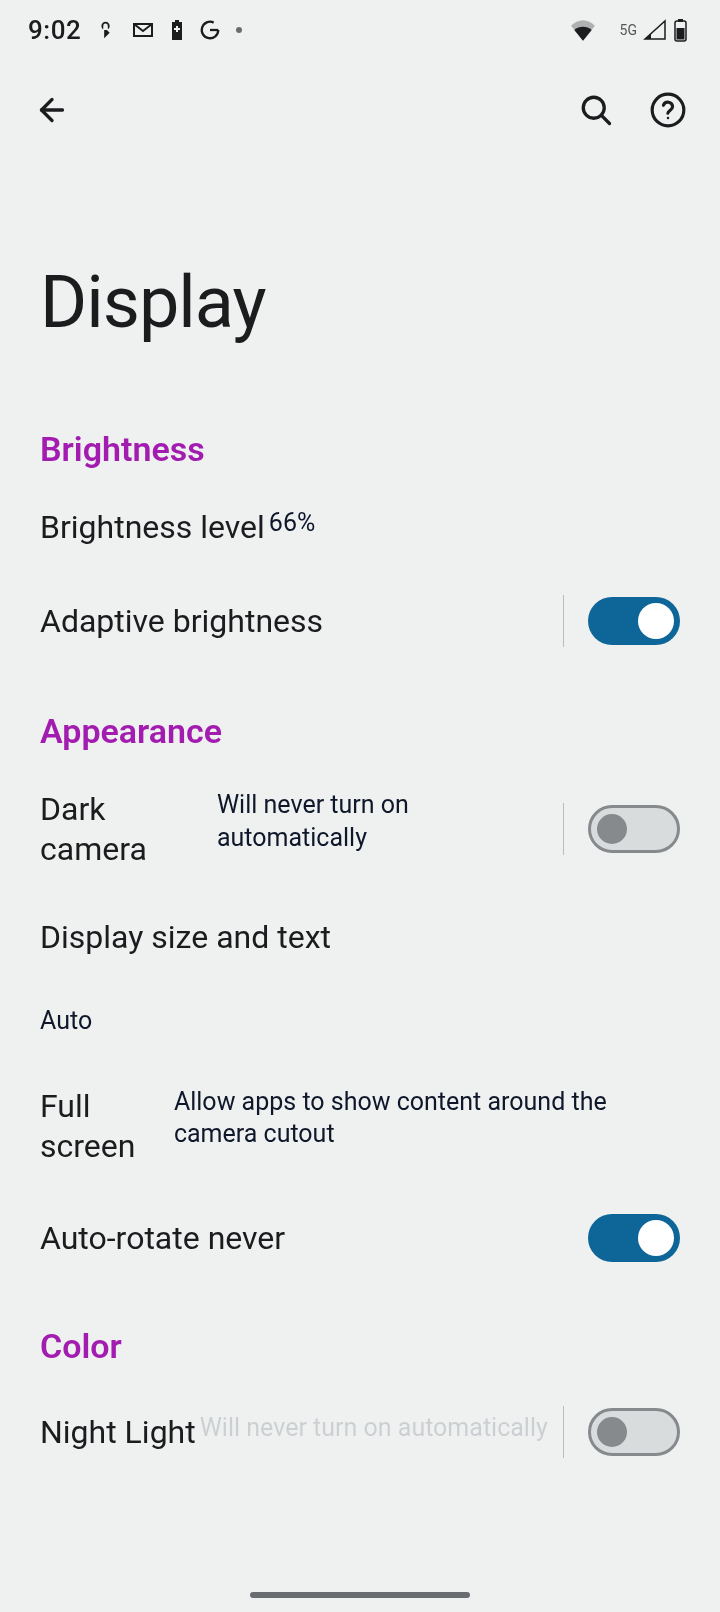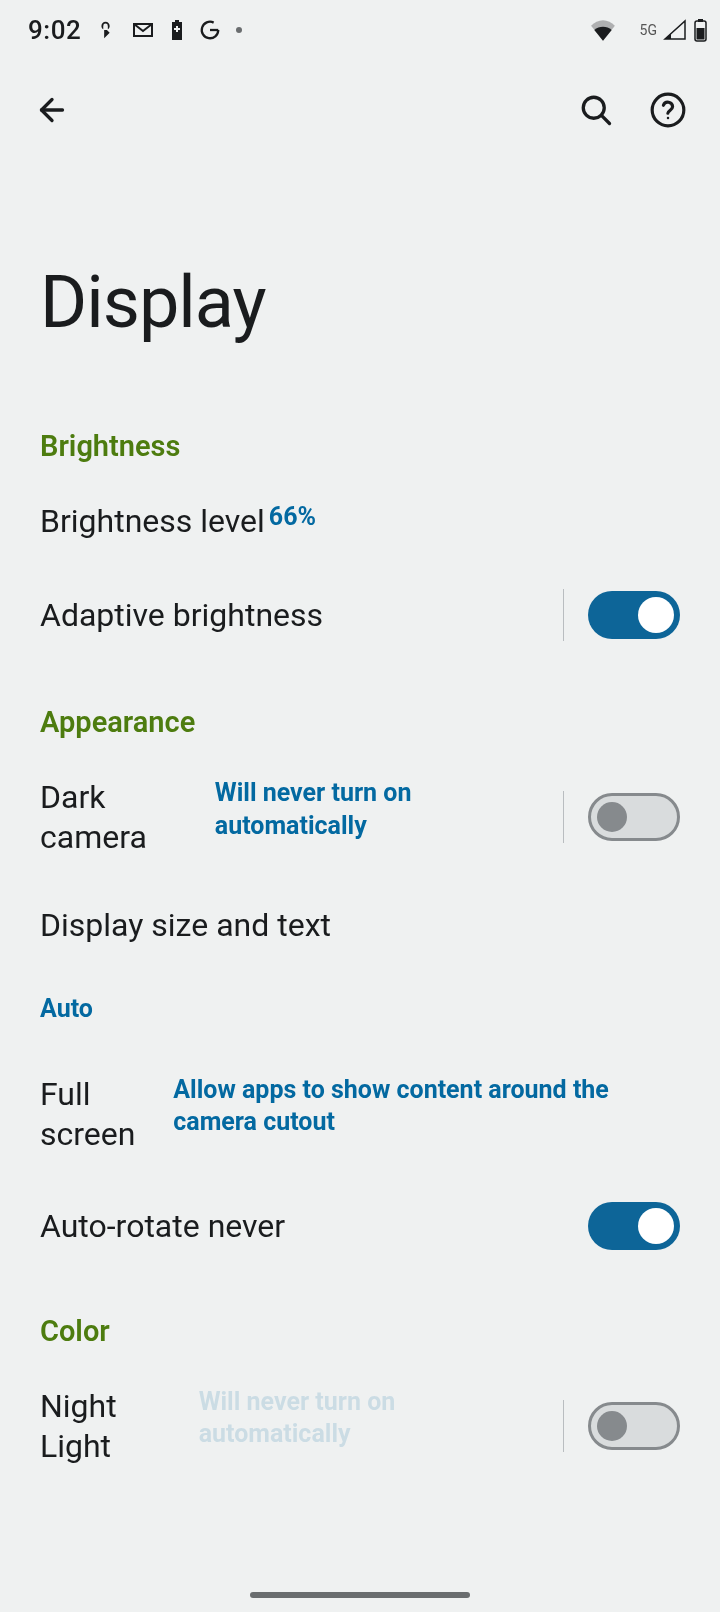--- a/index.html
+++ b/index.html
@@ -10,21 +10,21 @@
       font-family: -apple-system, Roboto, "Segoe UI", sans-serif;
       color: #1a1c1e;
       overflow: hidden;
       position: relative;
     }
     
     .status-bar {
       height: 60px;
       display: flex;
       justify-content: space-between;
-      padding: 0 12px 0 28px;
+      padding: 0 32px 0 28px;
     }
     .status-left {
       display: flex;
       align-items: center;
       gap: 14px;
     }
     .status-time {
       font-size: 26px;
       font-weight: 500;
       letter-spacing: 0.5px;
@@ -63,22 +63,22 @@
     }
     
     .page-title {
       font-size: 72px;
       font-weight: 400;
       padding: 100px 40px 60px 40px;
       letter-spacing: -1px;
     }
     
     .section-header {
-      color: #4d7c0f;
-      font-size: 29px;
+      color: #a21caf;
+      font-size: 34px;
       font-weight: 600;
       padding: 24px 40px 14px 40px;
     }
     
     .setting-row {
       display: flex;
       align-items: center;
       padding: 24px 40px;
       min-height: 80px;
     }
@@ -88,22 +88,22 @@
       flex-direction: row;
       gap: 4px;
     }
     .setting-title {
       font-size: 32px;
       font-weight: 400;
       line-height: 1.25;
     }
     .setting-sub {
       font-size: 25px;
-      color: #0369a1;
-      font-weight: 700;
+      color: #0f172a;
+      font-weight: 400;
       line-height: 1.3;
     }
     .divider-v {
       width: 1px;
       height: 52px;
       background: #b9bdc0;
       margin: 0 24px 0 12px;
     }
     
     .toggle {

